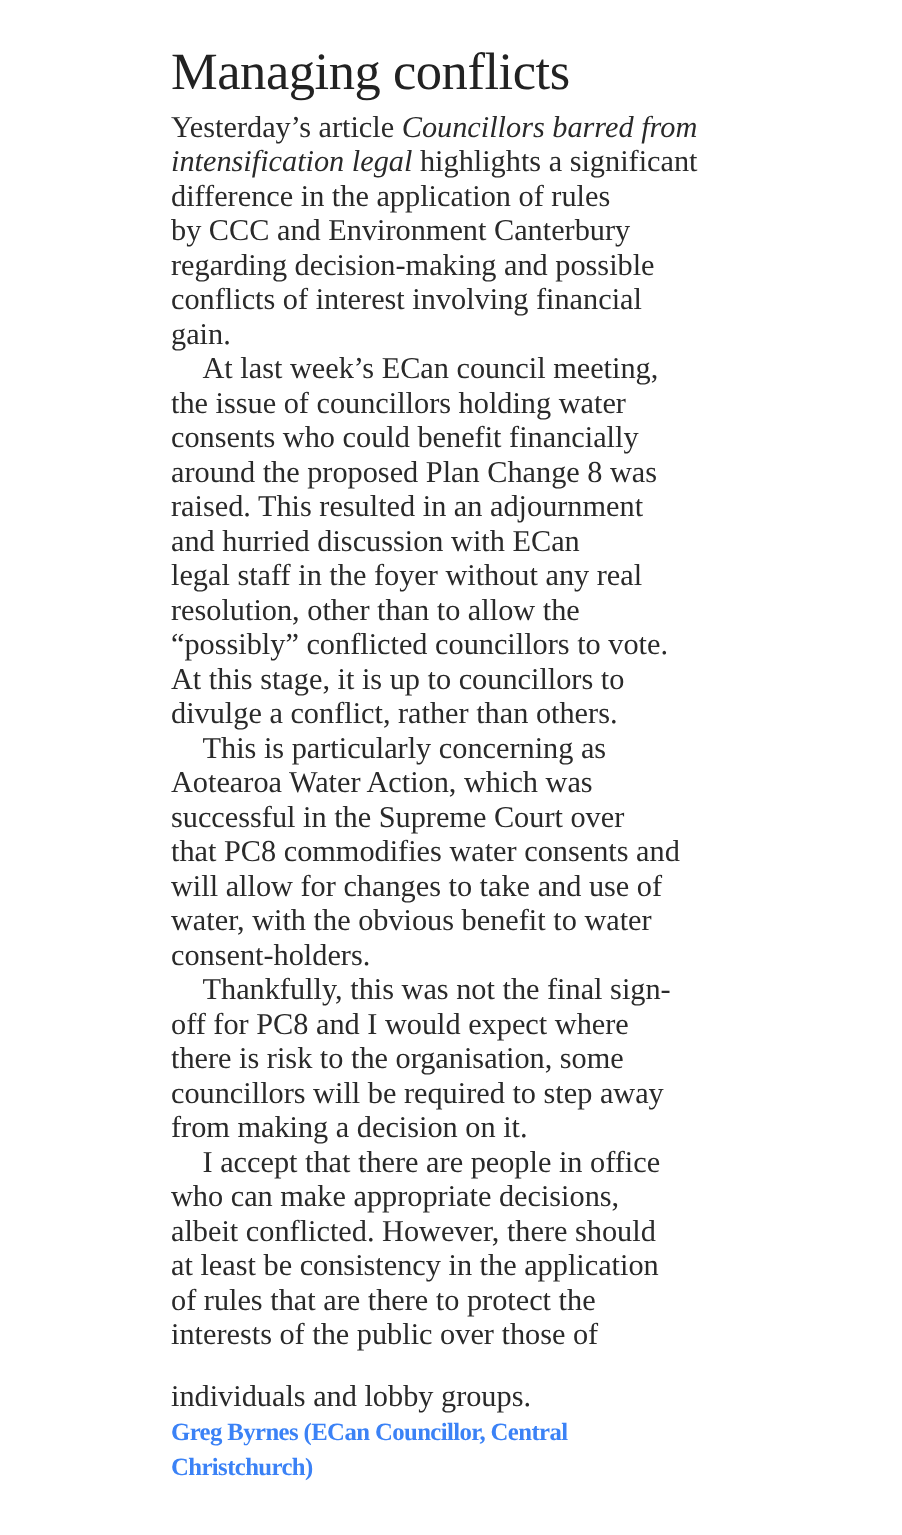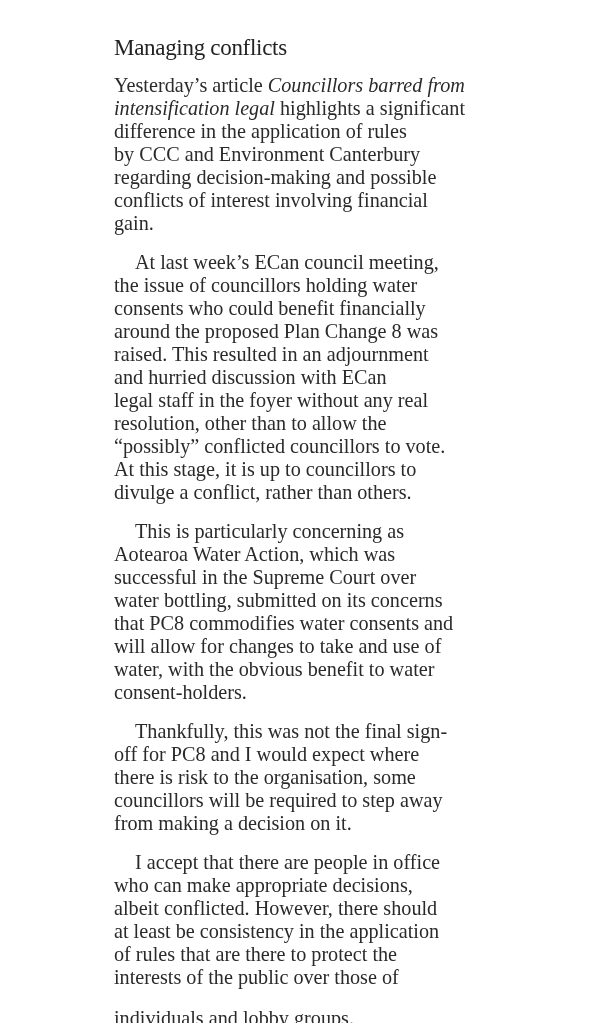--- a/index.html
+++ b/index.html
@@ -7,35 +7,35 @@
   .article {
     position: absolute;
     left: 114px;
     top: 28px;
     width: 410px;
     color: #2a2a2a;
     font-family: "DejaVu Serif", "Liberation Serif", serif;
   }
   .title {
     font-family: "Liberation Serif", "DejaVu Serif", serif;
-    font-size: 23px;
+    font-size: 35px;
     line-height: 40px;
     margin: 0 0 6px 0;
     font-weight: normal;
     color: #222;
     letter-spacing: -0.3px;
   }
   .line {
     font-family: "Liberation Serif", "DejaVu Serif", serif;
     font-size: 20.2px;
     line-height: 23px;
     white-space: nowrap;
     color: #2a2a2a;
   }
-  .line.indent { padding-left: 21px; margin-top: 16px; }
+  .line.indent { padding-left: 21px; }
   .line.gap { margin-top: 18px; }
   .line em { }
   .byline {
     font-family: Liberation Serif, serif;
     font-weight: bold;
     font-size: 16.5px;
     line-height: 23px;
     color: #3b82f6;
     white-space: nowrap;
     letter-spacing: -0.4px;
@@ -68,21 +68,20 @@
     <div class="line">resolution, other than to allow the</div>
     <div class="line">“possibly” conflicted councillors to vote.</div>
     <div class="line">At this stage, it is up to councillors to</div>
     <div class="line">divulge a conflict,  rather than others.</div>
   </div>
 
   <div>
     <div class="line indent">This is particularly concerning as</div>
     <div class="line">Aotearoa Water Action, which was</div>
     <div class="line">successful in the Supreme Court over</div>
-    <div class="line">water bottling, submitted on its concerns</div>
     <div class="line">that PC8 commodifies water consents and</div>
     <div class="line">will allow for changes to take and use of</div>
     <div class="line">water, with the obvious benefit to water</div>
     <div class="line">consent-holders.</div>
   </div>
 
   <div>
     <div class="line indent">Thankfully, this was not the final sign-</div>
     <div class="line">off for PC8 and I would expect where</div>
     <div class="line">there is risk to the organisation, some</div>

